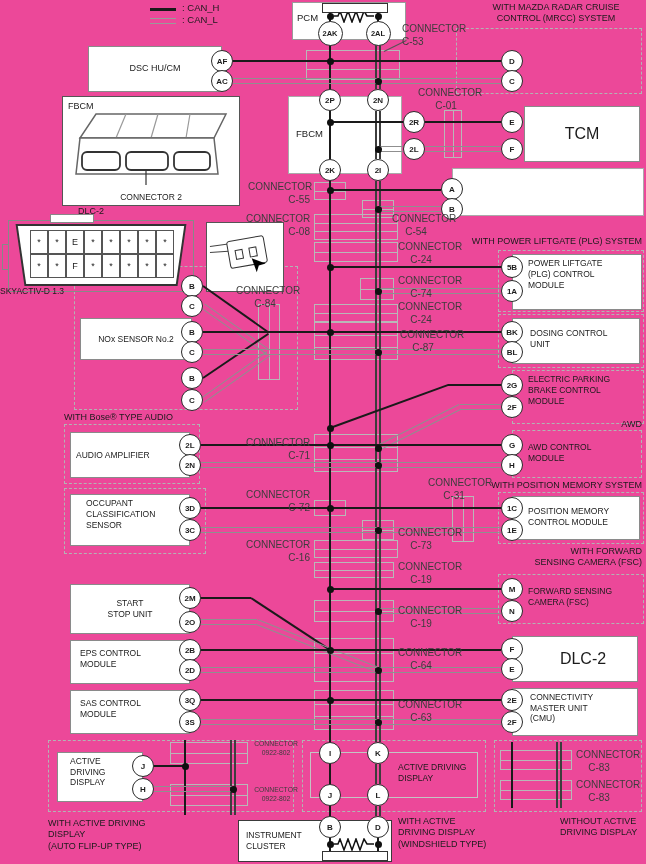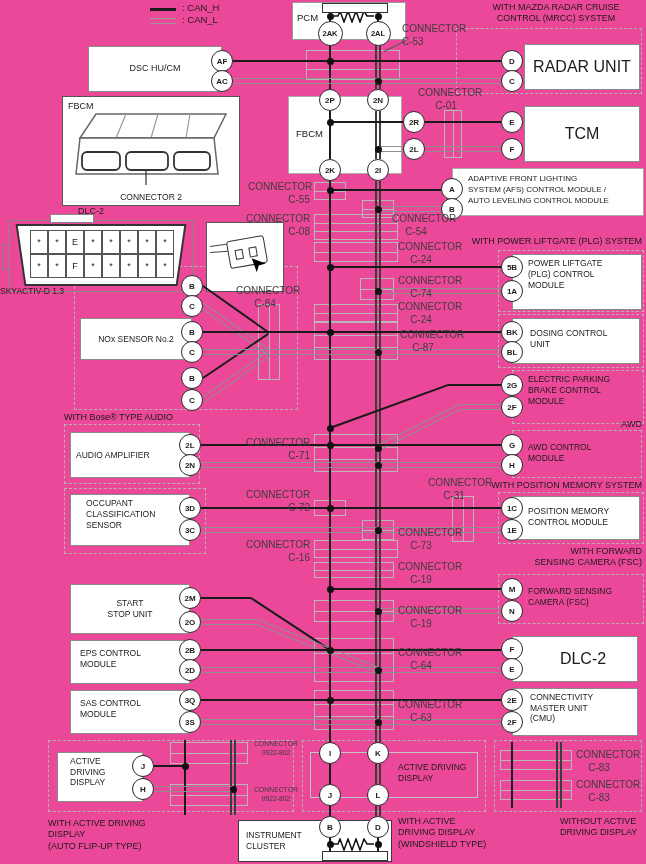--- a/index.html
+++ b/index.html
@@ -80,23 +80,20 @@
   <div class="circ" style="left:222px;top:61px">AF</div>
   <div class="circ" style="left:222px;top:81px">AC</div>
   <div class="lh" style="left:233px;top:60px;width:268px"></div>
   <div class="dh" style="left:233px;top:78px;width:268px"></div>
   <div class="dot" style="left:330px;top:61px"></div>
   <div class="dot" style="left:378px;top:81px"></div>
 
   <div class="hdr ctr" style="left:470px;top:2px;width:172px">WITH MAZDA RADAR CRUISE
 CONTROL (MRCC) SYSTEM</div>
   <div class="boxd" style="left:456px;top:28px;width:186px;height:66px"></div>
-  <div class="box ctr" style="left:524px;top:44px;width:116px;height:46px">
-      <span>RADAR UNIT</span>
-    </div>
   <div class="circ" style="left:512px;top:61px">D</div>
   <div class="circ" style="left:512px;top:81px">C</div>
 
   <div class="box" style="left:62px;top:96px;width:178px;height:110px;border-color:#555"></div>
   <div class="lbl" style="left:68px;top:101px">FBCM</div>
   <svg class="abs" style="left:66px;top:112px;z-index:2" width="170" height="74" viewBox="0 0 170 74">
     <polygon points="30,2 160,2 148,26 14,26" fill="#fff" stroke="#666" stroke-width="1.5"></polygon>
     <line x1="60" y1="2" x2="50" y2="26" stroke="#999" stroke-width="1.2"></line>
     <line x1="92" y1="2" x2="85" y2="26" stroke="#999" stroke-width="1.2"></line>
     <line x1="124" y1="2" x2="120" y2="26" stroke="#999" stroke-width="1.2"></line>
@@ -144,23 +141,20 @@
   <div class="conn" style="left:362px;top:200px;width:32px;height:18px">
       <i style="top:50%"></i>
     </div>
   <div class="clbl" style="left:392px;top:212px;width:48px">CONNECTOR
 C-54</div>
   <div class="dh" style="left:378px;top:206px;width:63px"></div>
   <div class="dot" style="left:378px;top:209px"></div>
   <div class="box" style="left:452px;top:168px;width:192px;height:48px;border-color:#aaa"></div>
   <div class="circ" style="left:452px;top:189px">A</div>
   <div class="circ" style="left:452px;top:209px">B</div>
-  <div class="lbl f8" style="left:468px;top:174px;line-height:1.35">ADAPTIVE FRONT LIGHTING
-SYSTEM (AFS) CONTROL MODULE /
-AUTO LEVELING CONTROL MODULE</div>
 
   <div class="conn" style="left:314px;top:214px;width:84px;height:26px">
       <i style="top:33%"></i>
       <i style="top:66%"></i>
     </div>
   <div class="clbl tr" style="left:246px;top:212px;width:64px">CONNECTOR
 C-08</div>
 
   <div class="lbl" style="left:78px;top:206px">DLC-2</div>
   <div class="abs" style="left:8px;top:220px;width:186px;height:72px;border:1px solid #888;box-sizing:border-box;z-index:2"></div>

